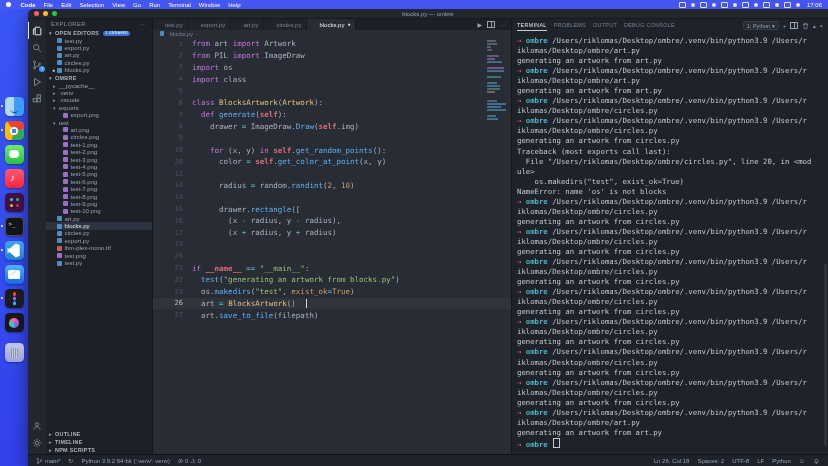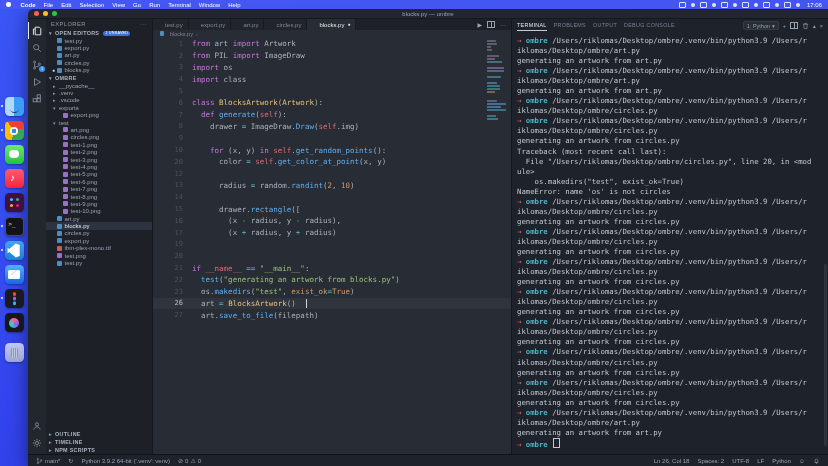--- a/index.html
+++ b/index.html
@@ -103,21 +103,21 @@
   .split-ic:after{content:"";position:absolute;left:2.5px;top:0;bottom:0;width:0.5px;background:#9aa2b0;}
   #breadcrumb{height:7px;flex:none;display:flex;align-items:center;padding-left:7px;font-size:5.5px;
     color:#7f8693;gap:3px;background:#282c34;}
   #code{flex:1;position:relative;font-family:"DejaVu Sans Mono",monospace;font-size:7.5px;
     padding-top:1px;overflow:hidden;}
   .cl{height:11.8px;display:flex;align-items:center;white-space:pre;position:relative;}
   .cl.cur{background:rgba(200,210,230,.05);}
   .ln{width:30px;flex:none;text-align:right;padding-right:9px;color:#4b5263;font-size:7px;}
   .cl.cur .ln{color:#b7bfcc;}
   .tk-p{color:#abb2bf;} .tk-k{color:#c678dd;} .tk-t{color:#e5c07b;} .tk-f{color:#61afef;}
-  .tk-s{color:#98c379;} .tk-n{color:#d19a66;} .tk-v{color:#e06c75;} .tk-o{color:#56b6c2;}
+  .tk-s{color:#98c379;} .tk-n{color:#d19a66;} .tk-v{color:#e06c75;font-weight:bold;} .tk-o{color:#56b6c2;}
   .caret{display:inline-block;width:1px;height:9px;background:#cfd6e0;margin-left:10px;}
   #minimap{position:absolute;top:3px;right:4px;width:20px;}
   .mm{height:2.2px;margin-bottom:0.8px;border-radius:0.5px;opacity:.5;}
   
   #panel{width:316px;flex:none;background:#1e222a;border-left:1px solid #13161a;display:flex;flex-direction:column;justify-content:flex-end;}
   #panel-head{height:13px;flex:none;display:flex;align-items:center;padding:0 5px;gap:7px;}
   .ptab{font-size:5.4px;letter-spacing:.3px;color:#79818f;padding:2px 0;white-space:nowrap;}
   .ptab.active{color:#e3e7ee;border-bottom:0.5px solid #c8ccd4;}
   #panel-right{margin-left:auto;display:flex;align-items:center;gap:4px;color:#9aa2b0;font-size:5.5px;}
   #shell-select{display:flex;align-items:center;gap:2px;background:#272c35;border:0.5px solid #363c46;
@@ -545,25 +545,25 @@
               <div class="tl-line">iklomas/Desktop/ombre/art.py</div>
               <div class="tl-line">generating an artwork from art.py</div>
               <div class="tl-line"><span class="arrow">→ </span><span class="dirn">ombre</span><span> /Users/riklomas/Desktop/ombre/.venv/bin/python3.9 /Users/r</span></div>
               <div class="tl-line">iklomas/Desktop/ombre/art.py</div>
               <div class="tl-line">generating an artwork from art.py</div>
               <div class="tl-line"><span class="arrow">→ </span><span class="dirn">ombre</span><span> /Users/riklomas/Desktop/ombre/.venv/bin/python3.9 /Users/r</span></div>
               <div class="tl-line">iklomas/Desktop/ombre/circles.py</div>
               <div class="tl-line"><span class="arrow">→ </span><span class="dirn">ombre</span><span> /Users/riklomas/Desktop/ombre/.venv/bin/python3.9 /Users/r</span></div>
               <div class="tl-line">iklomas/Desktop/ombre/circles.py</div>
               <div class="tl-line">generating an artwork from circles.py</div>
-              <div class="tl-line">Traceback (most recent call last):</div>
+              <div class="tl-line">Traceback (most exports call last):</div>
               <div class="tl-line">  File "/Users/riklomas/Desktop/ombre/circles.py", line 20, in &lt;mod</div>
               <div class="tl-line">ule&gt;</div>
               <div class="tl-line">    os.makedirs("test", exist_ok=True)</div>
-              <div class="tl-line">NameError: name 'os' is not circles</div>
+              <div class="tl-line">NameError: name 'os' is not blocks</div>
               <div class="tl-line"><span class="arrow">→ </span><span class="dirn">ombre</span><span> /Users/riklomas/Desktop/ombre/.venv/bin/python3.9 /Users/r</span></div>
               <div class="tl-line">iklomas/Desktop/ombre/circles.py</div>
               <div class="tl-line">generating an artwork from circles.py</div>
               <div class="tl-line"><span class="arrow">→ </span><span class="dirn">ombre</span><span> /Users/riklomas/Desktop/ombre/.venv/bin/python3.9 /Users/r</span></div>
               <div class="tl-line">iklomas/Desktop/ombre/circles.py</div>
               <div class="tl-line">generating an artwork from circles.py</div>
               <div class="tl-line"><span class="arrow">→ </span><span class="dirn">ombre</span><span> /Users/riklomas/Desktop/ombre/.venv/bin/python3.9 /Users/r</span></div>
               <div class="tl-line">iklomas/Desktop/ombre/circles.py</div>
               <div class="tl-line">generating an artwork from circles.py</div>
               <div class="tl-line"><span class="arrow">→ </span><span class="dirn">ombre</span><span> /Users/riklomas/Desktop/ombre/.venv/bin/python3.9 /Users/r</span></div>

